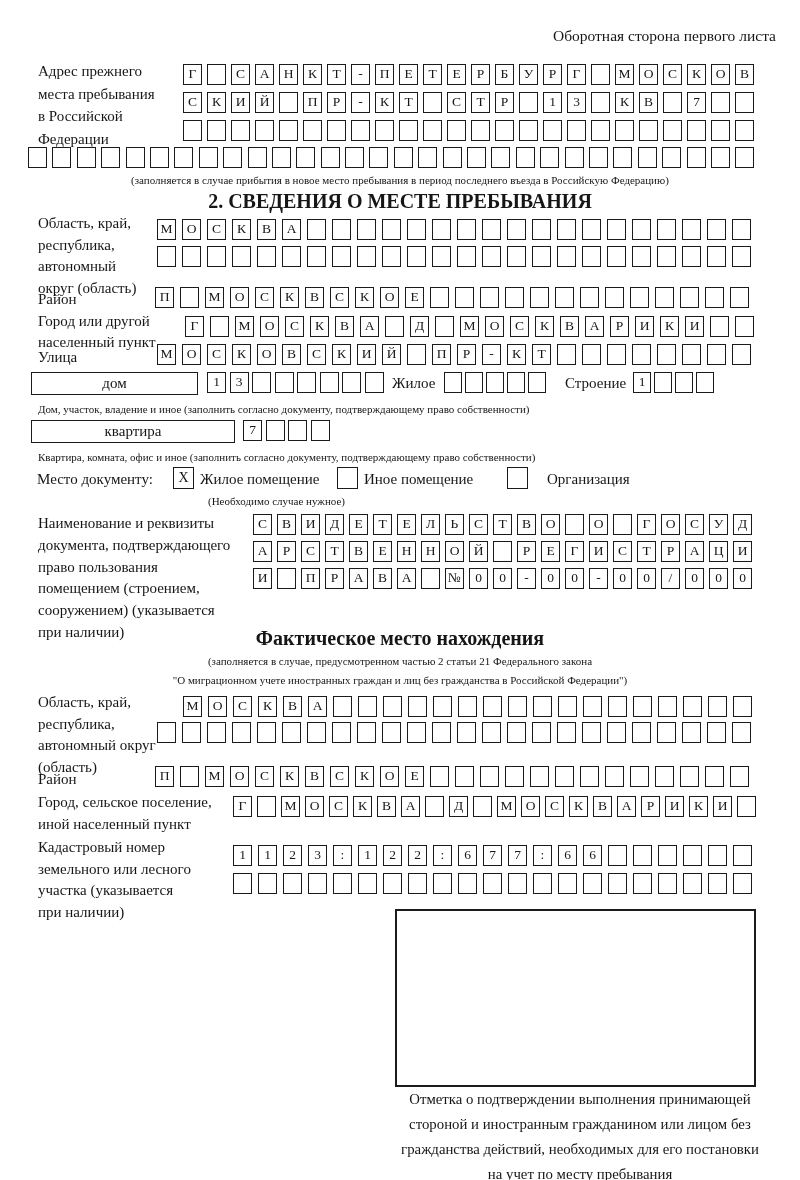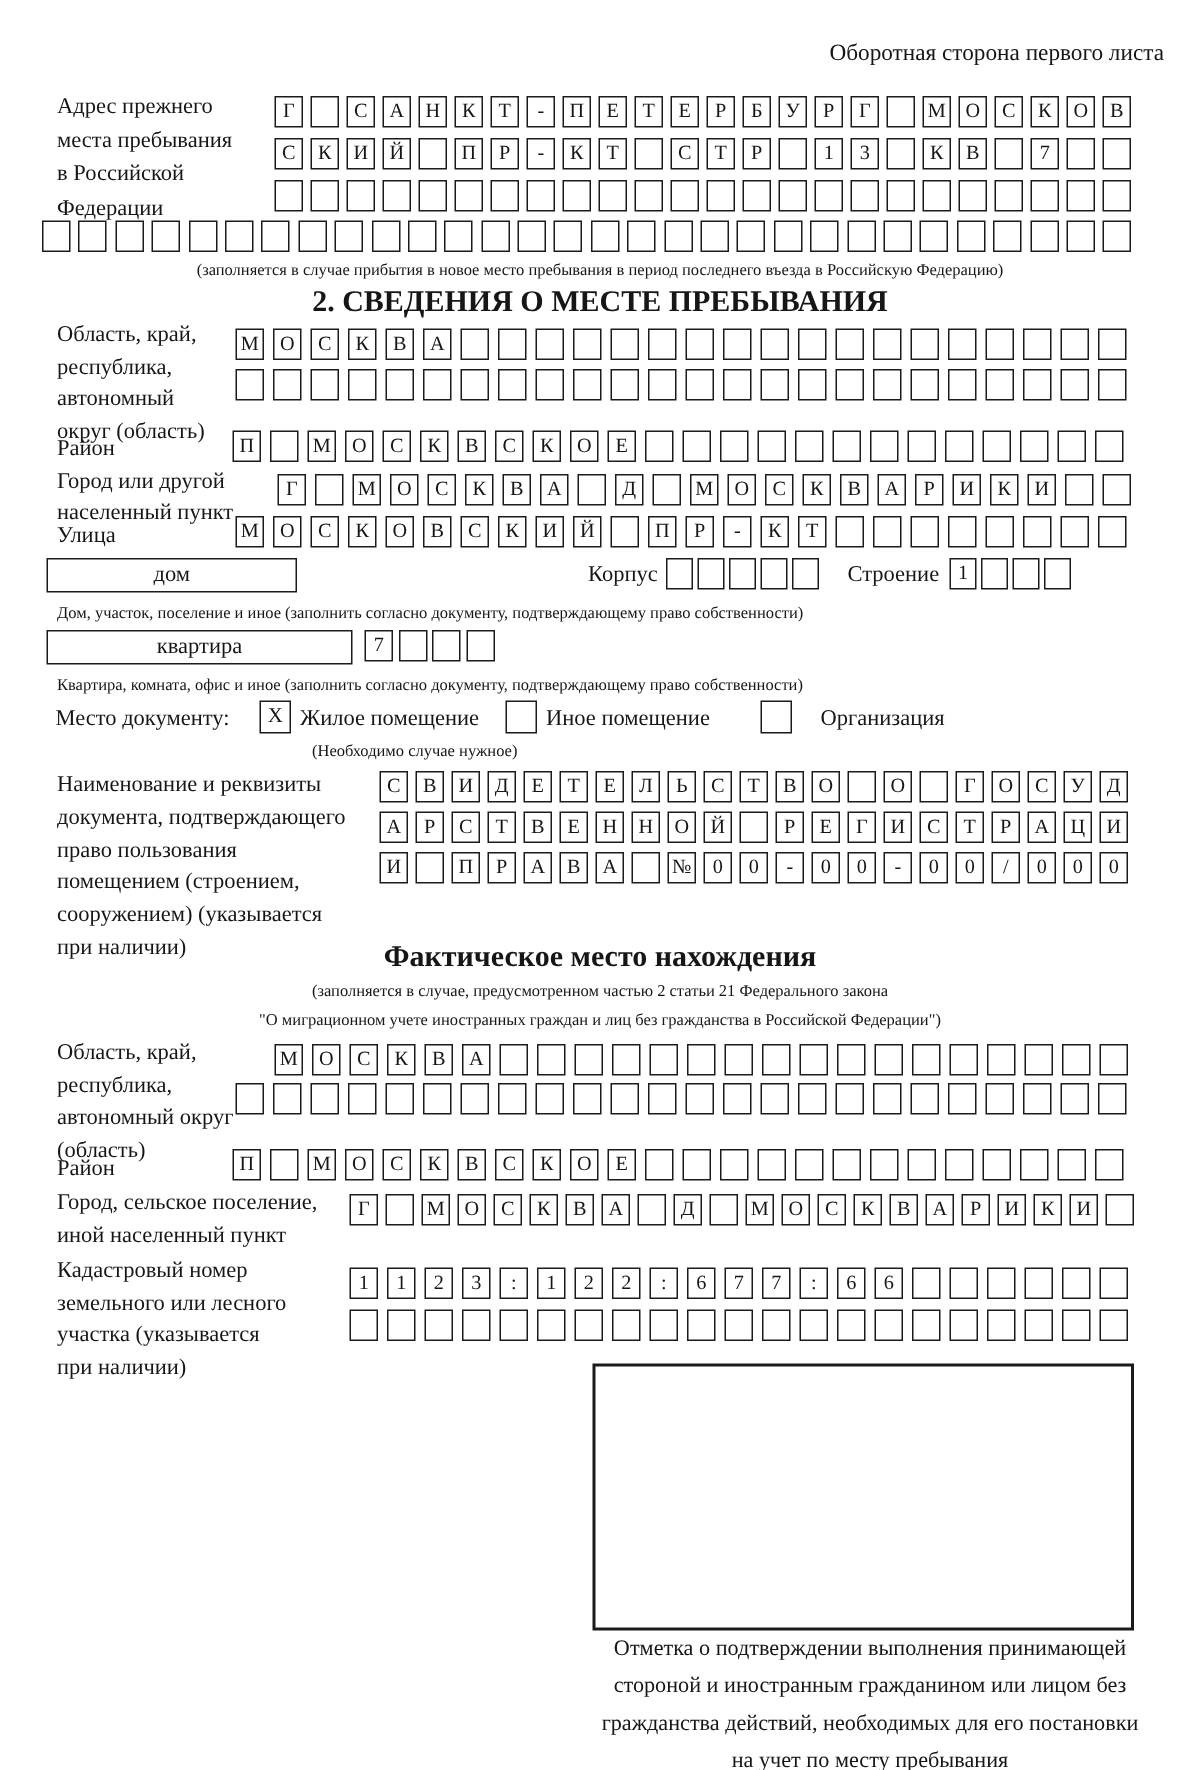--- a/index.html
+++ b/index.html
@@ -61,25 +61,26 @@
   <div class="cellrow p25" style="left:155px;top:287px;"><span class="cell">П</span><span class="cell"></span><span class="cell">М</span><span class="cell">О</span><span class="cell">С</span><span class="cell">К</span><span class="cell">В</span><span class="cell">С</span><span class="cell">К</span><span class="cell">О</span><span class="cell">Е</span><span class="cell"></span><span class="cell"></span><span class="cell"></span><span class="cell"></span><span class="cell"></span><span class="cell"></span><span class="cell"></span><span class="cell"></span><span class="cell"></span><span class="cell"></span><span class="cell"></span><span class="cell"></span><span class="cell"></span></div>
 
   <div class="lbl" style="left:38px;top:311px;line-height:21px;">Город или другой
 населенный пункт</div>
   <div class="cellrow p25" style="left:185px;top:316px;"><span class="cell">Г</span><span class="cell"></span><span class="cell">М</span><span class="cell">О</span><span class="cell">С</span><span class="cell">К</span><span class="cell">В</span><span class="cell">А</span><span class="cell"></span><span class="cell">Д</span><span class="cell"></span><span class="cell">М</span><span class="cell">О</span><span class="cell">С</span><span class="cell">К</span><span class="cell">В</span><span class="cell">А</span><span class="cell">Р</span><span class="cell">И</span><span class="cell">К</span><span class="cell">И</span><span class="cell"></span><span class="cell"></span></div>
 
   <div class="lbl" style="left:38px;top:347px;">Улица</div>
   <div class="cellrow p25" style="left:157px;top:344px;"><span class="cell">М</span><span class="cell">О</span><span class="cell">С</span><span class="cell">К</span><span class="cell">О</span><span class="cell">В</span><span class="cell">С</span><span class="cell">К</span><span class="cell">И</span><span class="cell">Й</span><span class="cell"></span><span class="cell">П</span><span class="cell">Р</span><span class="cell">-</span><span class="cell">К</span><span class="cell">Т</span><span class="cell"></span><span class="cell"></span><span class="cell"></span><span class="cell"></span><span class="cell"></span><span class="cell"></span><span class="cell"></span><span class="cell"></span></div>
 
   <div class="fieldbox" style="left:31px;top:372px;width:167px;">дом</div>
-  <div class="lbl" style="left:392px;top:373px;">Корпус</div>
+  <div class="cellrow p225" style="left:207px;top:372px;"><span class="cell">1</span><span class="cell">3</span><span class="cell"></span><span class="cell"></span><span class="cell"></span><span class="cell"></span><span class="cell"></span><span class="cell"></span></div>
+  <div class="lbl" style="left:392px;top:373px;">Жилое</div>
   <div class="cellrow p21" style="left:444px;top:372px;"><span class="cell"></span><span class="cell"></span><span class="cell"></span><span class="cell"></span><span class="cell"></span></div>
   <div class="lbl" style="left:565px;top:373px;">Строение</div>
   <div class="cellrow p21" style="left:633px;top:372px;"><span class="cell">1</span><span class="cell"></span><span class="cell"></span><span class="cell"></span></div>
-  <div class="note" style="left:38px;top:400px;">Дом, участок, поселение и иное (заполнить согласно документу, подтверждающему право собственности)</div>
+  <div class="note" style="left:38px;top:400px;">Дом, участок, владение и иное (заполнить согласно документу, подтверждающему право собственности)</div>
 
   <div class="fieldbox" style="left:31px;top:420px;width:204px;">квартира</div>
   <div class="cellrow p225" style="left:243px;top:420px;"><span class="cell">7</span><span class="cell"></span><span class="cell"></span><span class="cell"></span></div>
   <div class="note" style="left:38px;top:448px;">Квартира, комната, офис и иное (заполнить согласно документу, подтверждающему право собственности)</div>
 
   <div class="lbl" style="left:37px;top:469px;">Место документу:</div>
   <div class="checkbox" style="left:173px;top:467px;">X</div>
   <div class="lbl" style="left:200px;top:469px;text-align:right;">Жилое помещение</div>
   <div class="checkbox" style="left:337px;top:467px;"></div>
   <div class="lbl" style="left:364px;top:469px;">Иное помещение</div>

